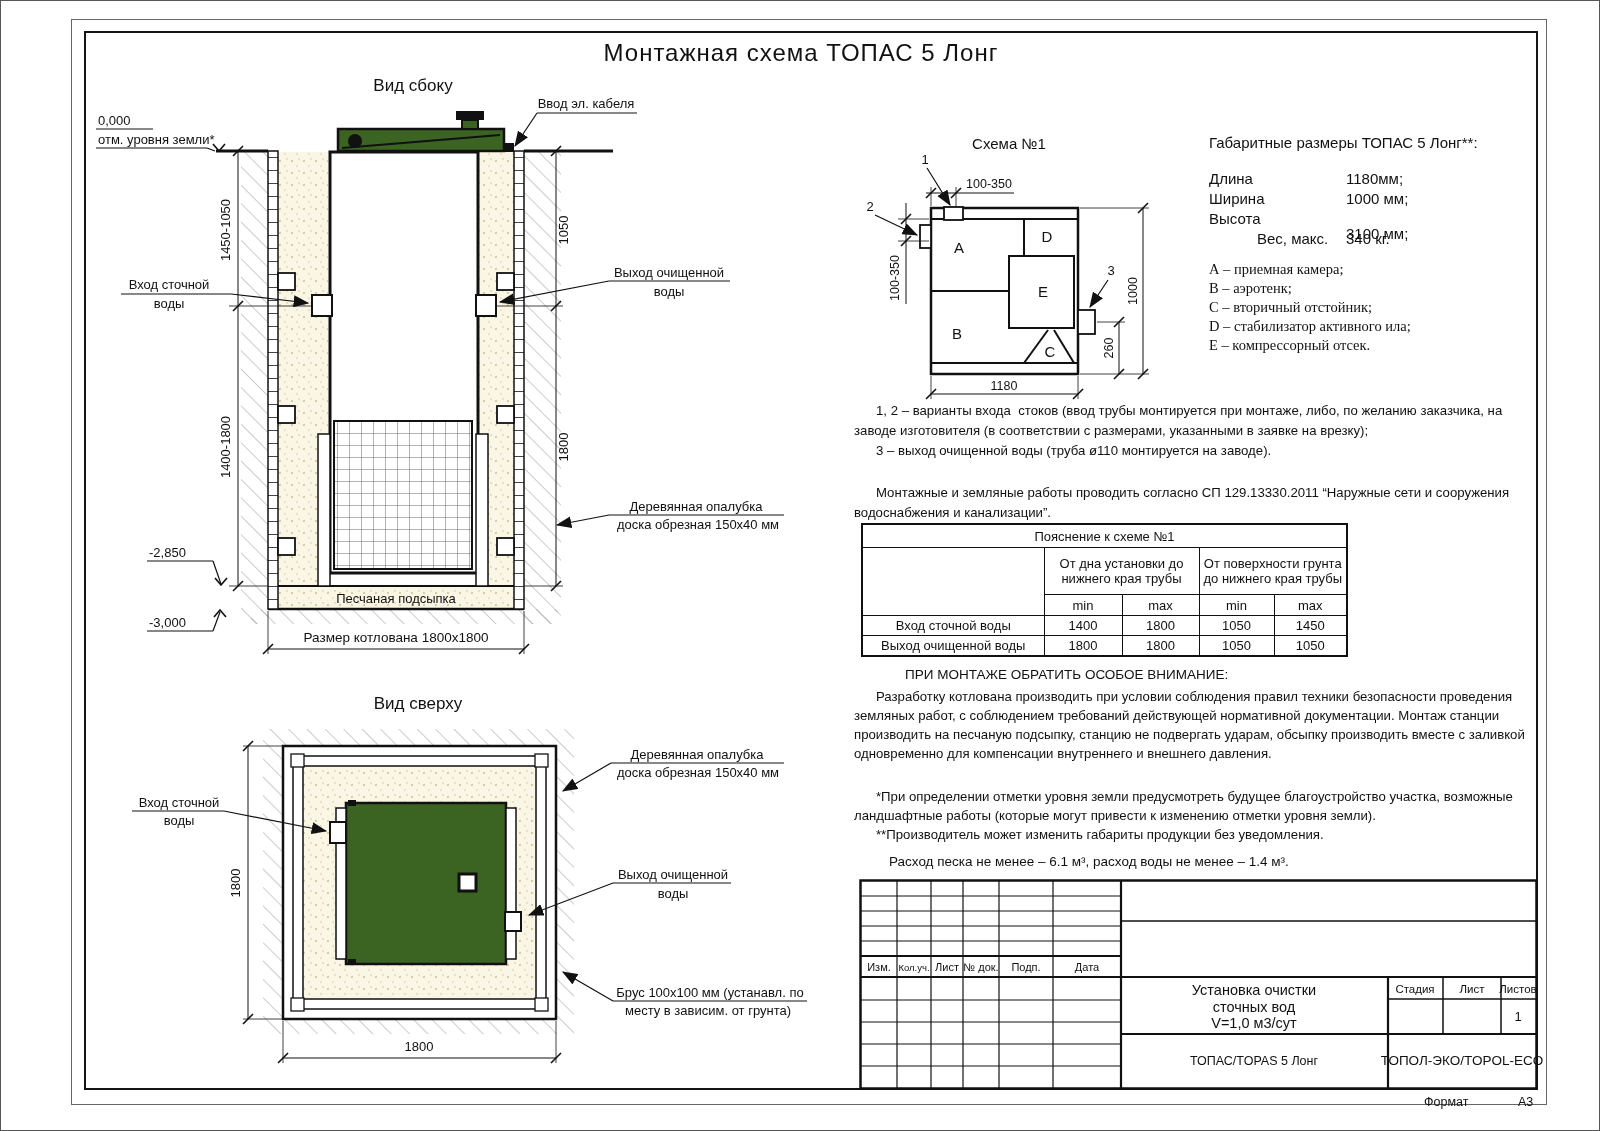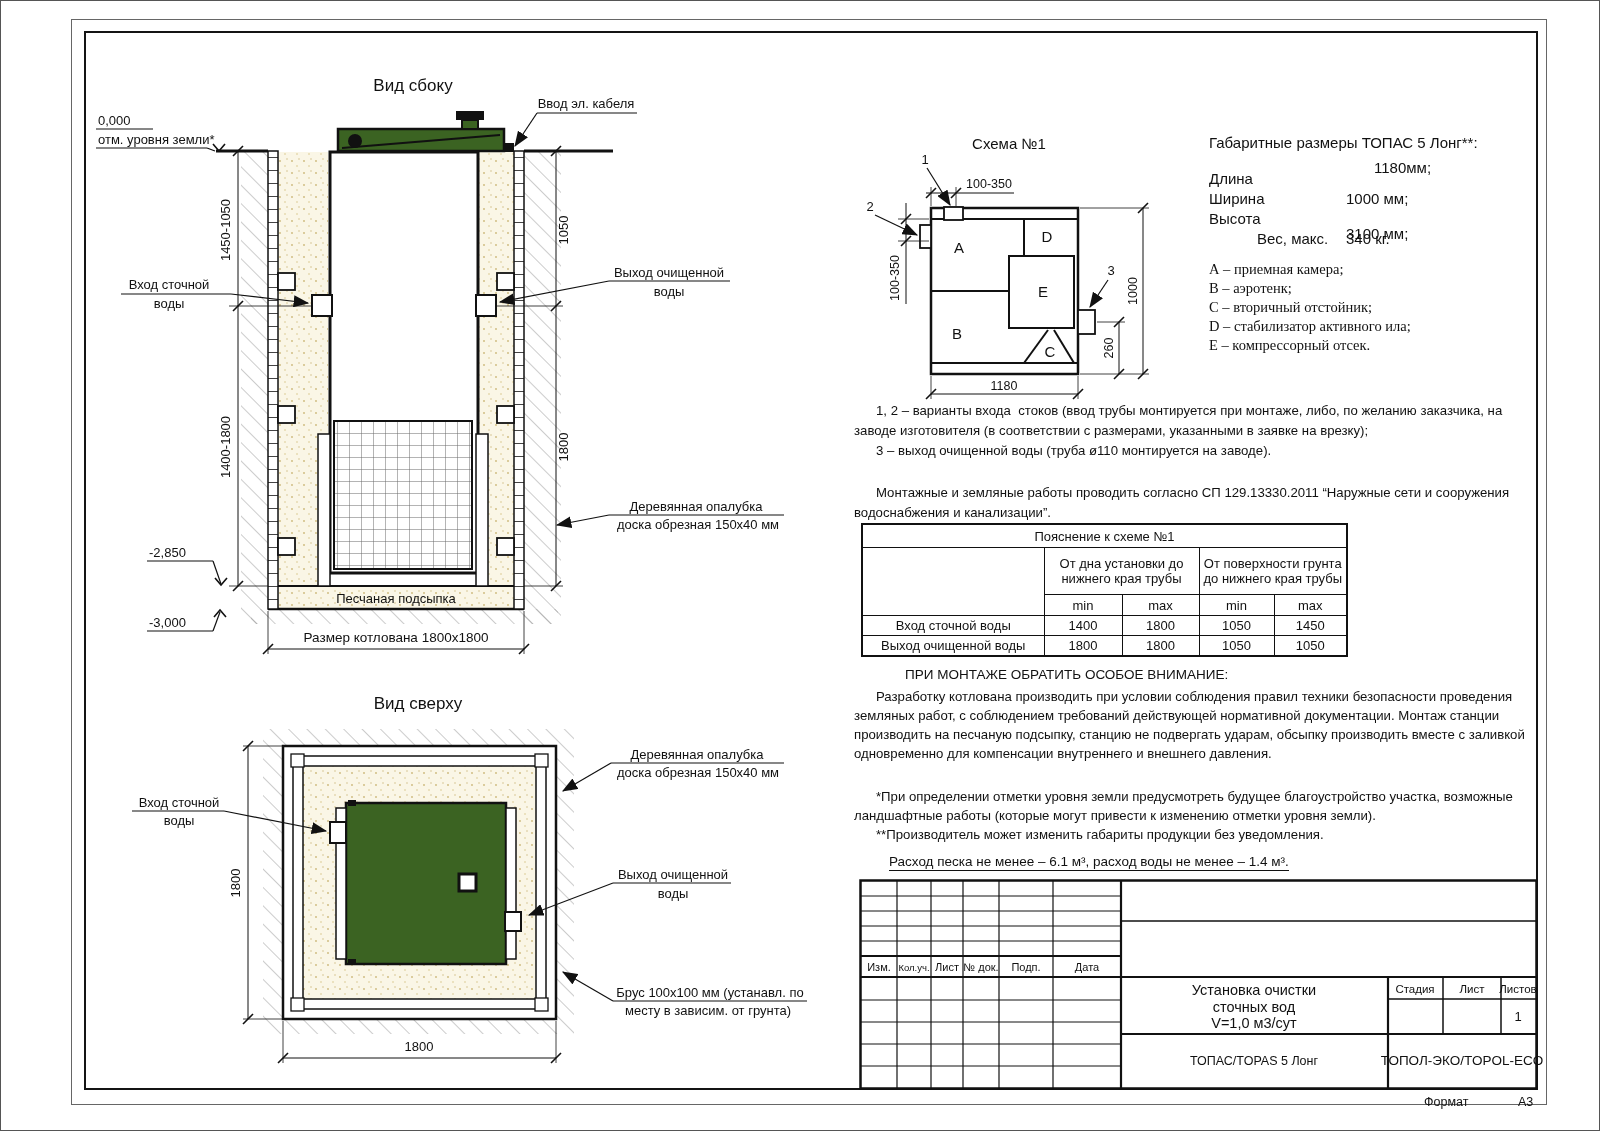--- a/index.html
+++ b/index.html
@@ -11,41 +11,42 @@
   .frame{position:absolute;left:83px;top:30px;width:1454px;height:1059px;
         border:2.5px solid #141414;box-sizing:border-box;}
   .abs{position:absolute;}
   .doc-title{font-size:24px;letter-spacing:1px;white-space:nowrap;}
   .spec-title{font-size:15px;white-space:nowrap;}
   .spec-label,.spec-value{font-size:15px;white-space:nowrap;}
   .legend-line{font-size:14.5px;white-space:nowrap;font-family:Liberation Serif, serif;}
   .body-text{font-size:13.2px;line-height:20px;white-space:pre-wrap;width:700px;}
   .att-body{font-size:13.2px;line-height:19px;white-space:pre-wrap;width:700px;}
   .att-title{font-size:13.5px;white-space:nowrap;margin-left:19px;}
-  .consumption{font-size:13.5px;white-space:nowrap;border-bottom:1.5px solid #111;padding-bottom:1px;}
+  .consumption{font-size:13.5px;white-space:nowrap;border-bottom:1.5px solid #111;padding-bottom:12px;}
   table.exp{border-collapse:collapse;table-layout:fixed;width:485px;}
   table.exp td{border:1.5px solid #111;text-align:center;vertical-align:middle;
         font-size:13px;padding:0;overflow:hidden;margin-top:12px;}
   table.exp{border:2.5px solid #111;}
   td.r-title{height:22px;font-size:13.5px;}
   td.grp{height:46px;font-size:12.5px;line-height:15px;white-space:pre-line;}
   td.sub{height:20px;}
   td.data{height:19px;}
   td.lbl{text-align:center;}
   svg{position:absolute;overflow:visible;}
   svg text{font-family:"Liberation Sans",sans-serif;fill:#111;}
   .fmt{font-size:12.5px;white-space:nowrap;}
 </style>
 </head>
 <body>
 
 <div class="page">
   <div class="sheet-border"></div>
   <div class="frame"></div>
 
+  <div class="abs doc-title" style="left:800px;top:38px;transform:translateX(-50%);">Монтажная схема ТОПАС 5 Лонг</div>
 
   <svg style="left:85px;top:70px;" width="700" height="600" viewBox="85 70 700 600">
     <defs>
       <pattern id="hatchS" width="13" height="13" patternUnits="userSpaceOnUse" patternTransform="rotate(-45)">
         <line x1="0" y1="0" x2="0" y2="13" stroke="#9a9a9a" stroke-width="1"></line>
       </pattern>
       <pattern id="sandS" width="12" height="12" patternUnits="userSpaceOnUse">
         <rect width="12" height="12" fill="#faf6e6"></rect>
         <circle cx="3" cy="4" r="0.9" fill="#cdb87a"></circle>
         <circle cx="8" cy="9" r="0.8" fill="#d9c68c"></circle>
@@ -333,21 +334,21 @@
     </g>
     <text x="988" y="187" font-size="12.5" text-anchor="middle">100-350</text>
     <text x="898" y="277" font-size="12.5" text-anchor="middle" transform="rotate(-90 898 277)">100-350</text>
     <text x="1136" y="290" font-size="12.5" text-anchor="middle" transform="rotate(-90 1136 290)">1000</text>
     <text x="1112" y="347" font-size="12.5" text-anchor="middle" transform="rotate(-90 1112 347)">260</text>
     <text x="1003" y="389" font-size="12.5" text-anchor="middle">1180</text>
   </svg>
 
   <div class="abs spec-title" style="left:1208px;top:133px;">Габаритные размеры ТОПАС 5 Лонг**:</div>
   <div class="abs spec-label" style="left:1208px;top:169px;">Длина</div>
-  <div class="abs spec-value" style="left:1345px;top:158px;margin-left:28px;">1180мм;</div>
+  <div class="abs spec-value" style="left:1345px;top:169px;">1180мм;</div>
   <div class="abs spec-label" style="left:1208px;top:189px;">Ширина</div>
   <div class="abs spec-value" style="left:1345px;top:189px;">1000 мм;</div>
   <div class="abs spec-label" style="left:1208px;top:209px;">Высота</div>
   <div class="abs spec-value" style="left:1345px;top:224px;">3100 мм;</div>
   <div class="abs spec-label" style="left:1208px;top:229px;margin-left:48px;">Вес, макс.</div>
   <div class="abs spec-value" style="left:1345px;top:229px;">340 кг.</div>
 
   <div class="abs legend-line" style="left:1208px;top:260px;">А – приемная камера;</div>
   <div class="abs legend-line" style="left:1208px;top:279px;text-align:center;">В – аэротенк;</div>
   <div class="abs legend-line" style="left:1208px;top:298px;">С – вторичный отстойник;</div>

